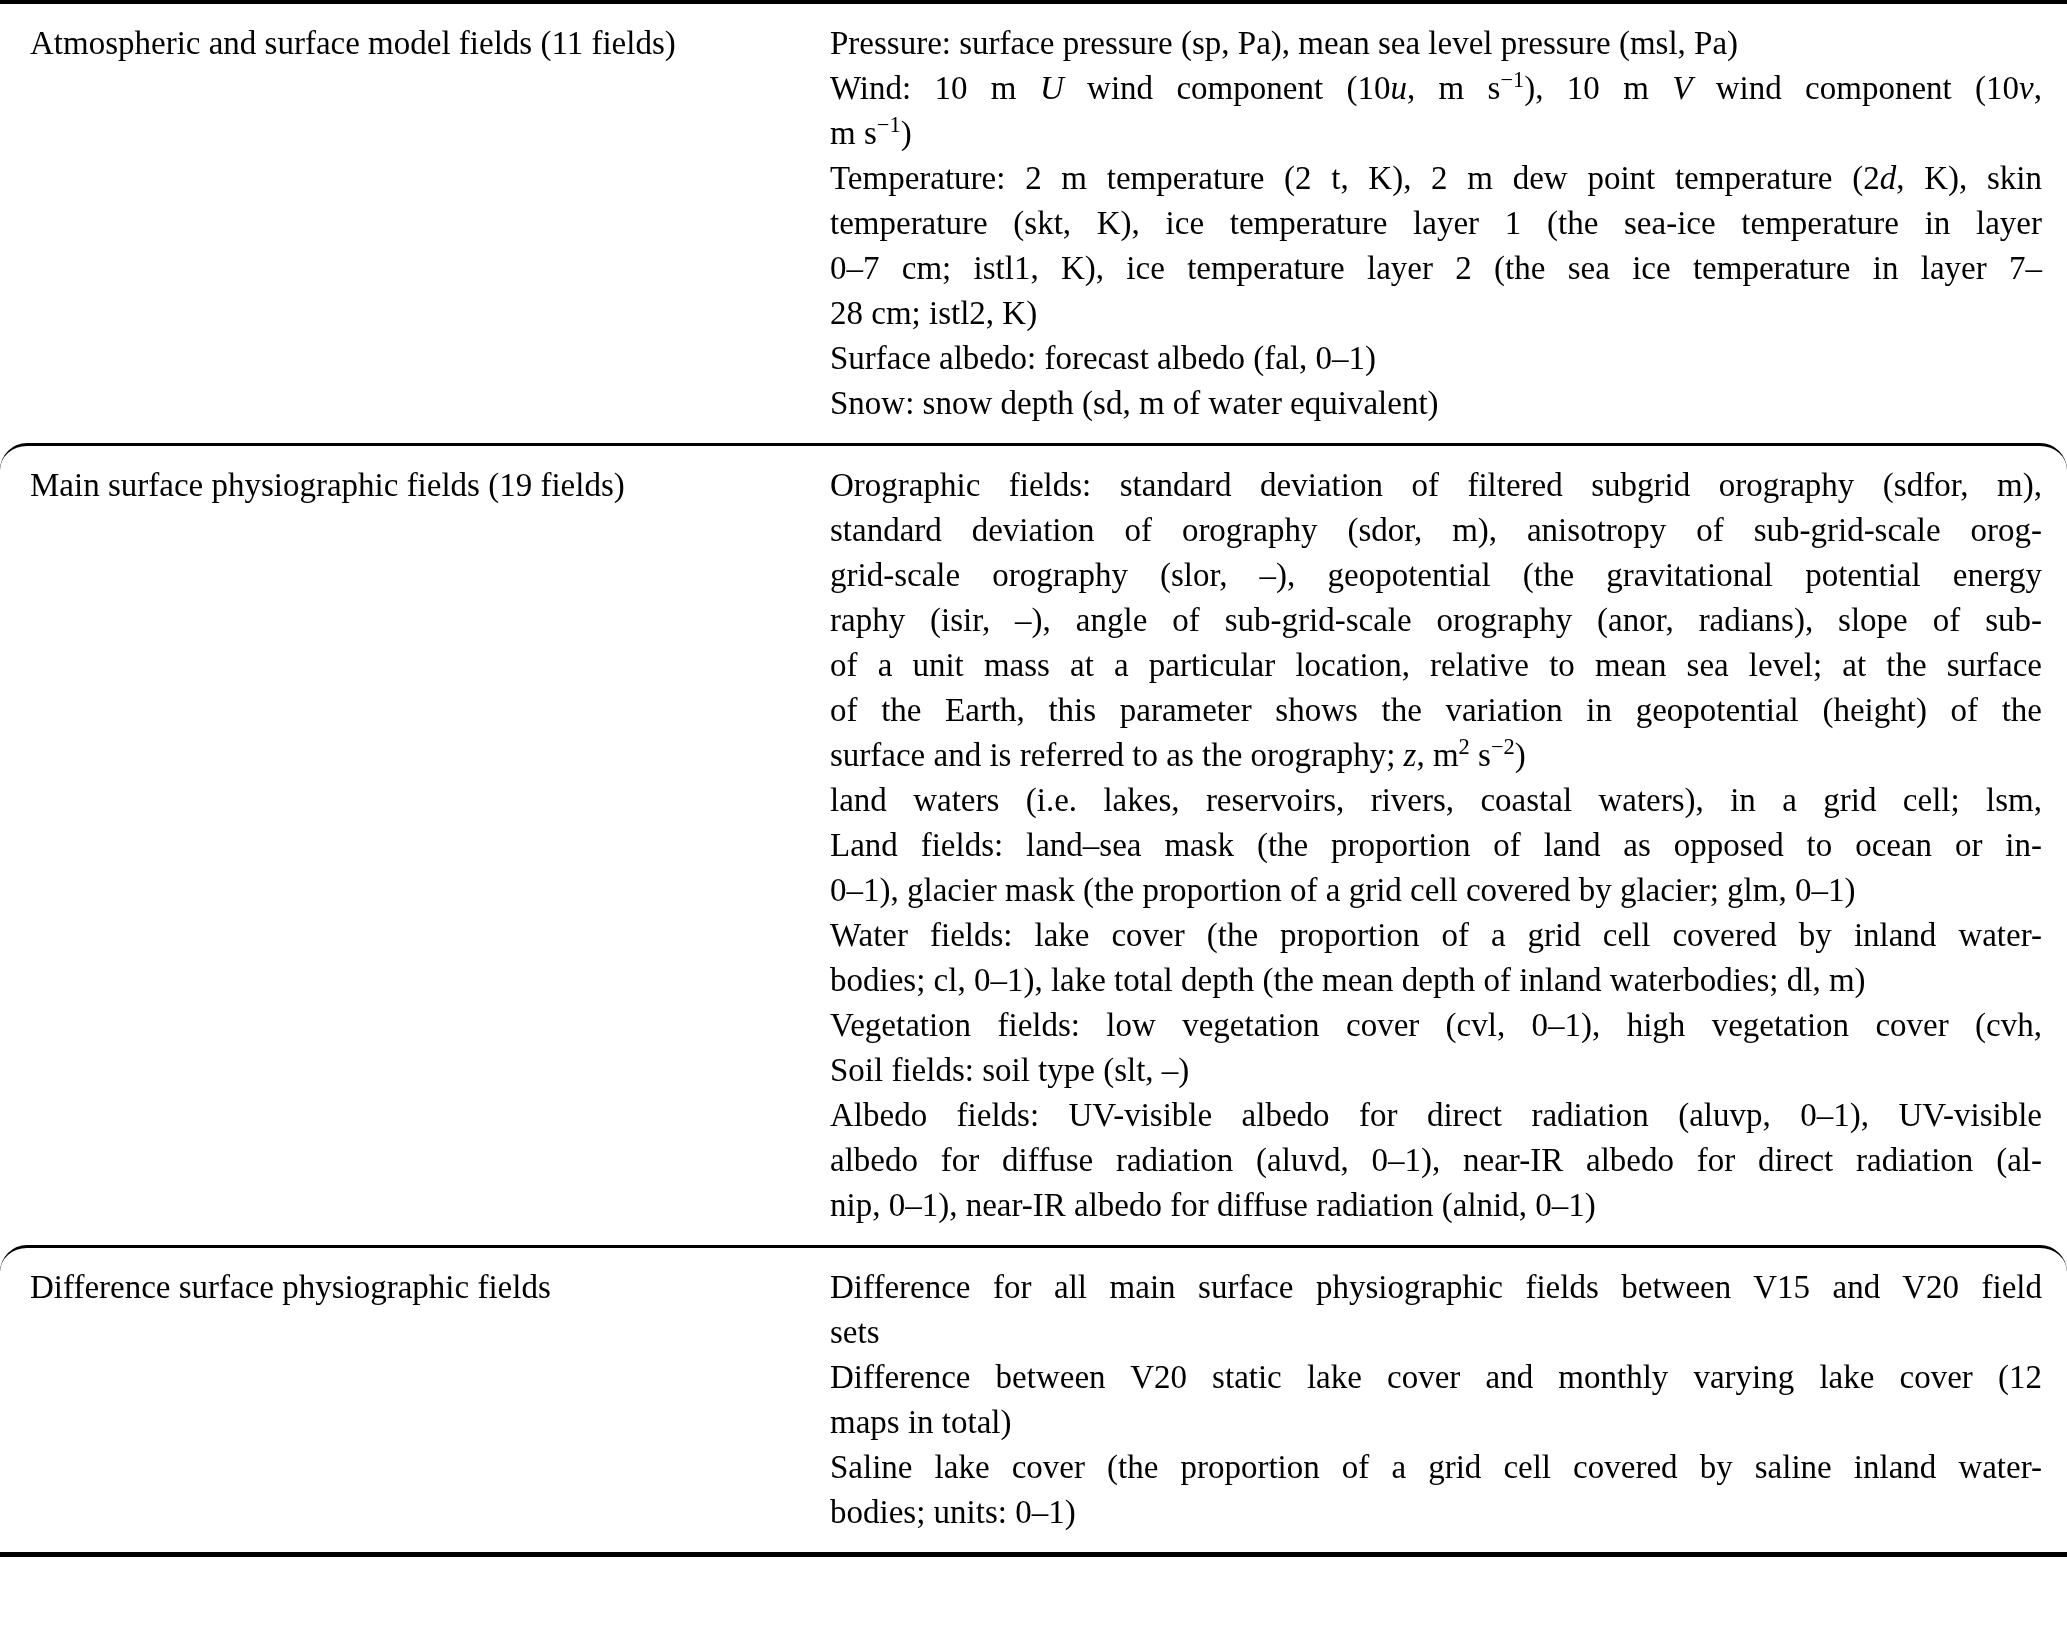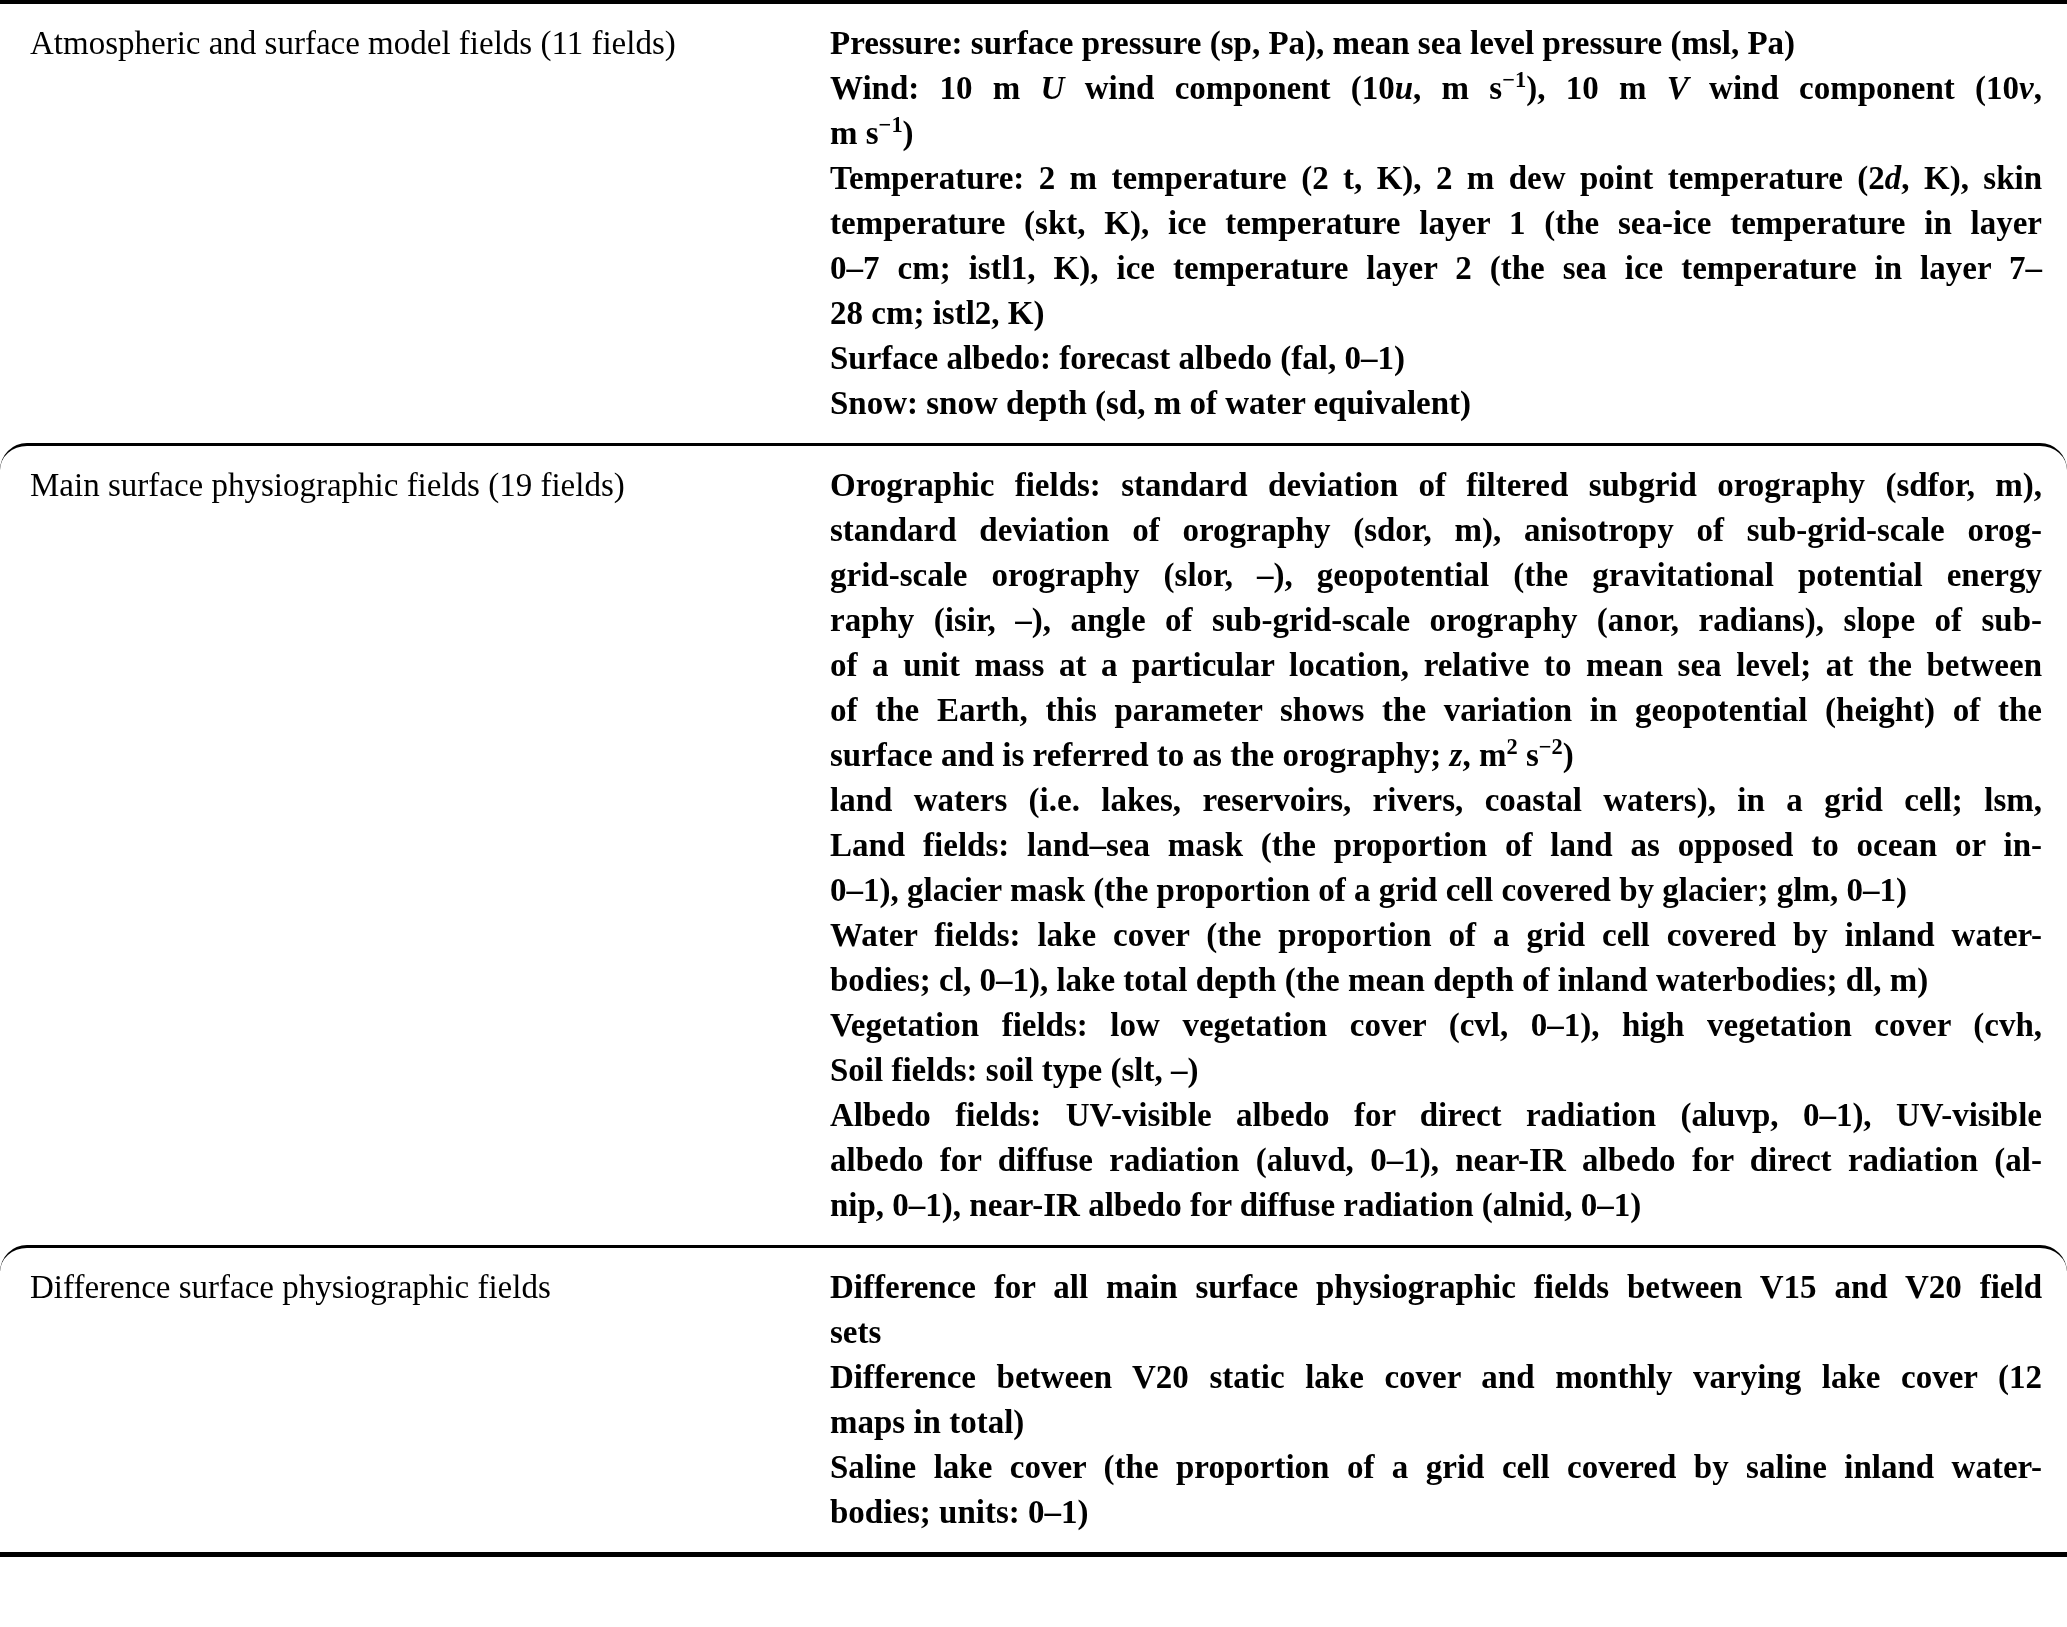--- a/index.html
+++ b/index.html
@@ -36,21 +36,20 @@
   }
   .cell.left {
     padding-right: 40px;
   }
   .para {
     margin: 0;
   }
   .line {
     text-align: justify;
     text-align-last: left;
-    font-weight: bold;
   }
   .line.just {
     text-align-last: justify;
   }
   .line i {
     font-style: italic;
     font-family: "Liberation Serif", serif;
   }
   .line sup {
     font-size: 0.68em;
@@ -87,21 +86,21 @@
       </div>
     </div>
     <div class="trow">
       <div class="cell left">Main surface physiographic fields (19 fields)</div>
       <div class="cell right">
         <div class="para">
           <div class="line just">Orographic fields: standard deviation of filtered subgrid orography (sdfor, m),</div>
           <div class="line just">standard deviation of orography (sdor, m), anisotropy of sub-grid-scale orog-</div>
           <div class="line just">grid-scale orography (slor, –), geopotential (the gravitational potential energy</div>
           <div class="line just">raphy (isir, –), angle of sub-grid-scale orography (anor, radians), slope of sub-</div>
-          <div class="line just">of a unit mass at a particular location, relative to mean sea level; at the between</div>
+          <div class="line just">of a unit mass at a particular location, relative to mean sea level; at the surface</div>
           <div class="line just">of the Earth, this parameter shows the variation in geopotential (height) of the</div>
           <div class="line last">surface and is referred to as the orography; <i>z</i>, m<sup>2</sup> s<sup>−2</sup>)</div>
         </div>
         <div class="para">
           <div class="line just">land waters (i.e. lakes, reservoirs, rivers, coastal waters), in a grid cell; lsm,</div>
           <div class="line just">Land fields: land–sea mask (the proportion of land as opposed to ocean or in-</div>
           <div class="line last">0–1), glacier mask (the proportion of a grid cell covered by glacier; glm, 0–1)</div>
         </div>
         <div class="para">
           <div class="line just">Water fields: lake cover (the proportion of a grid cell covered by inland water-</div>

